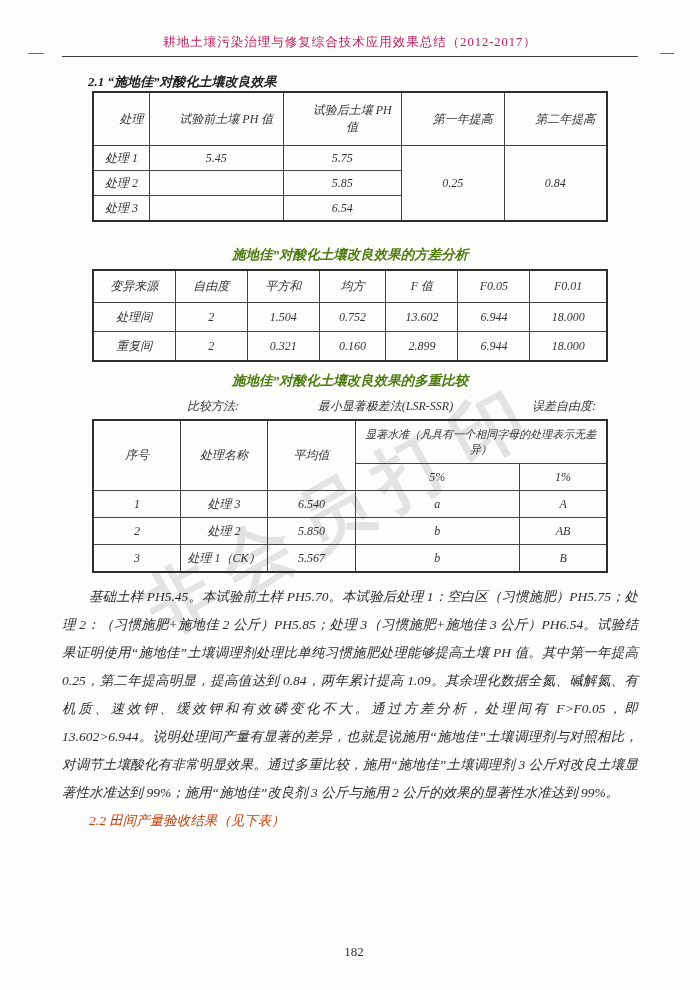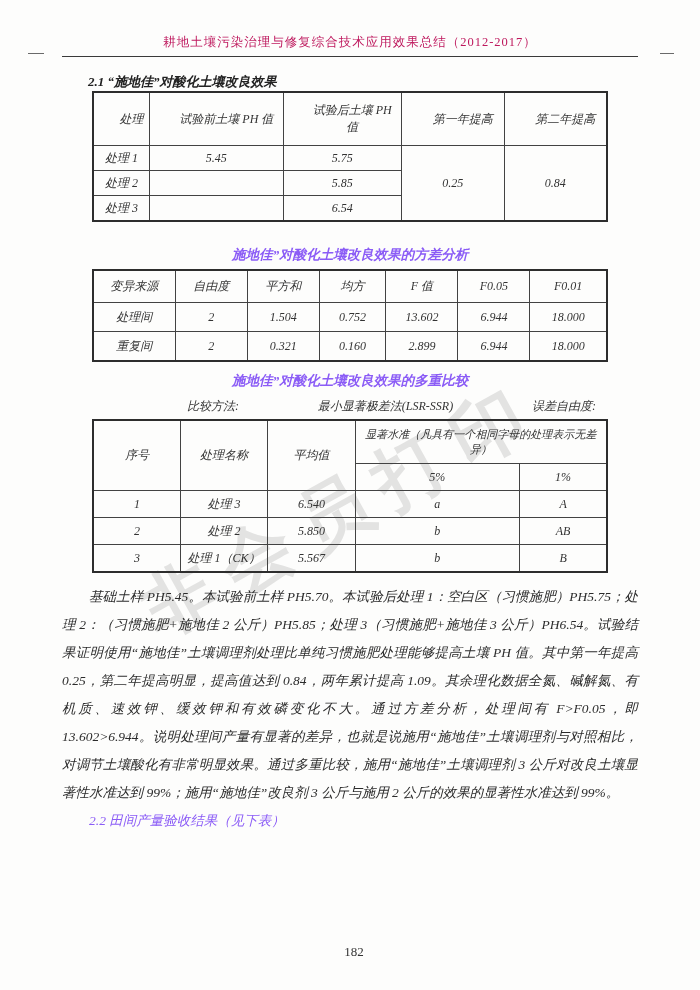--- a/index.html
+++ b/index.html
@@ -19,33 +19,33 @@
   .scan-mark.right{right:26px;width:14px;}
   .content{position:relative;z-index:2;font-style:italic;}
   .sec-heading{font-size:13px;font-weight:bold;margin:16px 0 0 88px;color:#222;}
   table.t{border-collapse:collapse;table-layout:fixed;width:516px;margin:0 auto;
     border:2px solid #2d2d2d;background:transparent;}
   table.t th,table.t td{border:1px solid #424242;text-align:center;vertical-align:middle;
     font-weight:normal;font-size:12px;color:#333;padding:0 2px;overflow:hidden;}
   .t1{margin-top:6px;}
   .t1 thead th{height:52px;padding-left:22px;}
   .t1 tbody td{height:24px;}
-  .tbl-title{text-align:center;font-weight:bold;font-size:13.5px;color:#8b5cf6;}
+  .tbl-title{text-align:center;font-weight:bold;font-size:13.5px;color:#4d7c0f;}
   .title-anova{margin-top:24px;margin-bottom:5px;}
   .t2 thead th{height:31px;}
   .t2 tbody td{height:28px;}
   .title-multi{margin-top:10px;}
   .t3-meta{display:flex;justify-content:space-between;width:516px;margin:8px auto 4px;
     padding:0 12px 0 95px;box-sizing:border-box;font-size:12px;color:#333;}
   .t3 th.sig-head{height:42px;font-size:11px;}
   .t3 th.pct{height:26px;}
   .t3 tbody td{height:26px;}
   .body-par{width:576px;margin:10px auto 0;font-size:13.5px;line-height:28px;
     text-align:justify;text-indent:2em;color:#2b2b2b;}
-  .sec2{width:576px;margin:0 auto;font-size:13.5px;line-height:28px;text-indent:2em;color:#8b5cf6;}
+  .sec2{width:576px;margin:0 auto;font-size:13.5px;line-height:28px;text-indent:2em;color:#c2410c;}
   .page-number{position:absolute;bottom:30px;left:8px;right:0;text-align:center;
     font-size:13px;color:#333;z-index:2;}
 </style>
 </head>
 <body>
 
 <div class="page">
   <div class="scan-mark left"></div>
   <div class="scan-mark right"></div>
   <div class="watermark">非会员打印</div>

